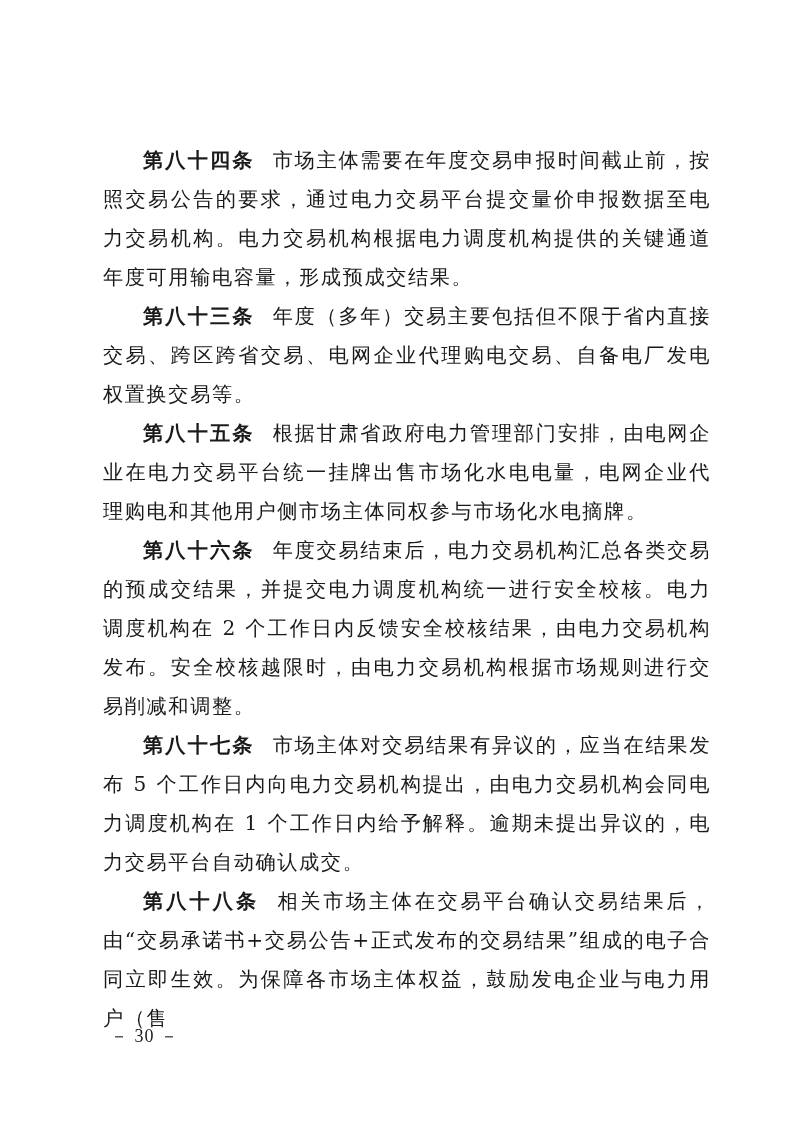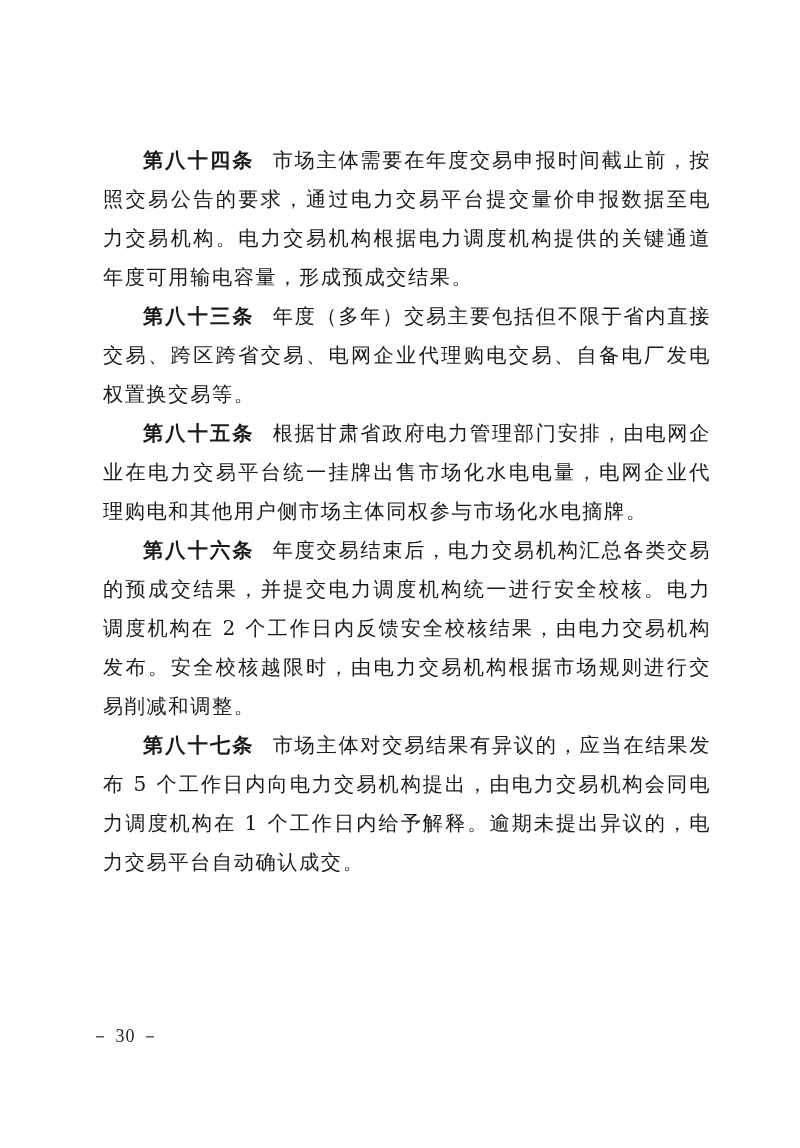--- a/index.html
+++ b/index.html
@@ -32,32 +32,33 @@
       word-break: break-all;
     }
     .art {
       font-weight: bold;
       letter-spacing: 2px;
       margin-right: 18px;
       font-family: "DejaVu Sans", "Liberation Sans", sans-serif;
     }
     .footer {
       position: absolute;
-      left: 91px;
+      left: 110px;
       top: 1024px;
       font-size: 18px;
       font-family: "Liberation Serif", "DejaVu Serif", serif;
       letter-spacing: 1px;
       color: #1a1a1a;
     }
   </style>
 </head>
 <body>
 
 <div class="page">
   <p class="para"><span class="art">第八十四条</span><span>市场主体需要在年度交易申报时间截止前，按照交易公告的要求，通过电力交易平台提交量价申报数据至电力交易机构。电力交易机构根据电力调度机构提供的关键通道年度可用输电容量，形成预成交结果。</span></p>
   <p class="para"><span class="art">第八十三条</span><span>年度（多年）交易主要包括但不限于省内直接交易、跨区跨省交易、电网企业代理购电交易、自备电厂发电权置换交易等。</span></p>
   <p class="para"><span class="art">第八十五条</span><span>根据甘肃省政府电力管理部门安排，由电网企业在电力交易平台统一挂牌出售市场化水电电量，电网企业代理购电和其他用户侧市场主体同权参与市场化水电摘牌。</span></p>
   <p class="para"><span class="art">第八十六条</span><span>年度交易结束后，电力交易机构汇总各类交易的预成交结果，并提交电力调度机构统一进行安全校核。电力调度机构在 2 个工作日内反馈安全校核结果，由电力交易机构发布。安全校核越限时，由电力交易机构根据市场规则进行交易削减和调整。</span></p>
   <p class="para"><span class="art">第八十七条</span><span>市场主体对交易结果有异议的，应当在结果发布 5 个工作日内向电力交易机构提出，由电力交易机构会同电力调度机构在 1 个工作日内给予解释。逾期未提出异议的，电力交易平台自动确认成交。</span></p>
+  <p class="para"><span class="art">第八十八条</span><span>相关市场主体在交易平台确认交易结果后，由“交易承诺书+交易公告+正式发布的交易结果”组成的电子合同立即生效。为保障各市场主体权益，鼓励发电企业与电力用户（售</span></p>
 </div>
 
 <div class="footer">－ 30 －</div>
 
 </body></html>

